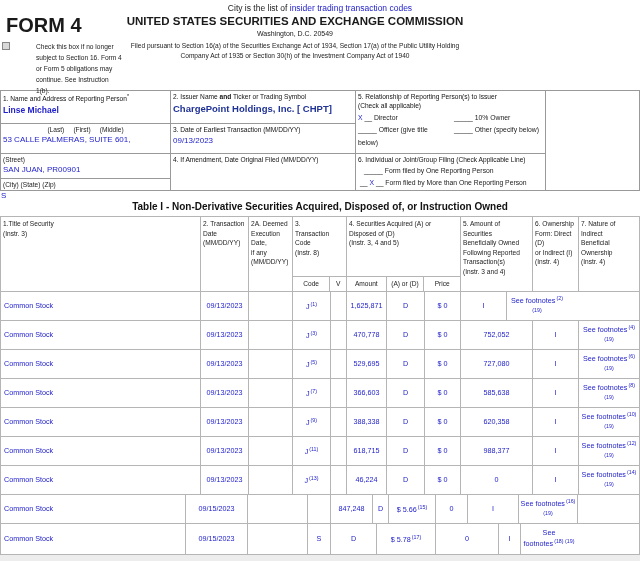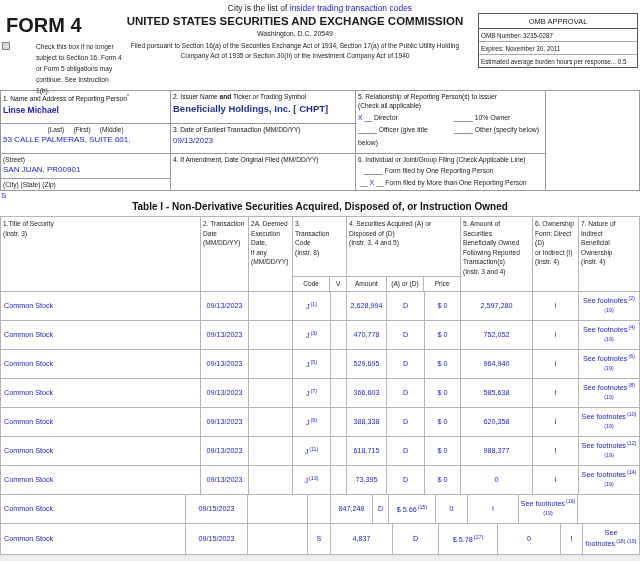--- a/index.html
+++ b/index.html
@@ -82,26 +82,20 @@
         <span class="checkbox"></span>
         <div class="chk-note">Check this box if no longer subject to Section 16. Form 4 or Form 5 obligations may continue. See Instruction 1(b).</div>
       </div>
     </div>
     <div class="hdr-center">
       <div class="sec-title">UNITED STATES SECURITIES AND EXCHANGE COMMISSION</div>
       <div class="sec-addr">Washington, D.C. 20549</div>
       <div class="pursuant ml">Filed pursuant to Section 16(a) of the Securities Exchange Act of 1934, Section 17(a) of the Public Utility Holding
 Company Act of 1935 or Section 30(h) of the Investment Company Act of 1940</div>
     </div>
-    <div class="omb">
-      <div class="omb-title">OMB APPROVAL</div>
-      <div class="omb-line">OMB Number: 3235-0287</div>
-      <div class="omb-line">Expires: November 30, 2011</div>
-      <div class="omb-line last">Estimated average burden hours per response... 0.5</div>
-    </div>
   </div>
 
   <div class="infogrid">
     <div class="ic ic-1">
       <div class="icell" style="height:33px;">
         <div class="lbl"><span>1. Name and Address of Reporting Person</span><sup>*</sup></div>
         <div class="val pname link">Linse Michael</div>
       </div>
       <div class="icell" style="height:30px;">
         <div class="caption">(Last)     (First)     (Middle)</div>
@@ -111,21 +105,21 @@
         <div class="caption left">(Street)</div>
         <div class="val">SAN JUAN, PR00901</div>
       </div>
       <div class="icell last">
         <div class="caption left">(City) (State) (Zip)</div>
       </div>
     </div>
     <div class="ic ic-2">
       <div class="icell" style="height:33px;">
         <div class="lbl"><span>2. Issuer Name </span><b>and</b><span> Ticker or Trading Symbol</span></div>
-        <div class="issuer">Beneficially Holdings, Inc. [ CHPT]</div>
+        <div class="issuer">ChargePoint Holdings, Inc. [ CHPT]</div>
       </div>
       <div class="icell" style="height:30px;">
         <div class="lbl">3. Date of Earliest Transaction (MM/DD/YY)</div>
         <div class="val">09/13/2023</div>
       </div>
       <div class="icell last">
         <div class="lbl">4. If Amendment, Date Original Filed (MM/DD/YY)</div>
       </div>
     </div>
     <div class="ic ic-3">
@@ -227,30 +221,27 @@
           <div class="tcell" style="width: 44px;">
             <span></span>
           </div>
           <div class="tcell" style="width: 38px;">
             <span>J<sup>(1)</sup></span>
           </div>
           <div class="tcell" style="width: 16px;">
             <span></span>
           </div>
           <div class="tcell" style="width: 40px;">
-            <span>2,628,994</span>
-          </div>
-          <div class="tcell" style="width: 38px;">
-            <span>D</span>
-          </div>
-          <div class="tcell" style="width: 36px;">
-            <span>$ 0</span>
-          </div>
-          <div class="tcell" style="width: 72px;">
-            <span>2,597,280</span>
+            <span>1,625,871</span>
+          </div>
+          <div class="tcell" style="width: 38px;">
+            <span>D</span>
+          </div>
+          <div class="tcell" style="width: 36px;">
+            <span>$ 0</span>
           </div>
           <div class="tcell" style="width: 46px;">
             <span>I</span>
           </div>
           <div class="tcell" style="width: 60px;">
             <span>See footnotes<sup>(2) (19)</sup></span>
           </div>
         </div>
         <div class="trow" style="height: 29px;">
           <div class="tcell tleft" style="width: 200px;">
@@ -306,21 +297,21 @@
           <div class="tcell" style="width: 40px;">
             <span>529,695</span>
           </div>
           <div class="tcell" style="width: 38px;">
             <span>D</span>
           </div>
           <div class="tcell" style="width: 36px;">
             <span>$ 0</span>
           </div>
           <div class="tcell" style="width: 72px;">
-            <span>964,940</span>
+            <span>727,080</span>
           </div>
           <div class="tcell" style="width: 46px;">
             <span>I</span>
           </div>
           <div class="tcell" style="width: 60px;">
             <span>See footnotes<sup>(6) (19)</sup></span>
           </div>
         </div>
         <div class="trow" style="height: 29px;">
           <div class="tcell tleft" style="width: 200px;">
@@ -437,21 +428,21 @@
           <div class="tcell" style="width: 44px;">
             <span></span>
           </div>
           <div class="tcell" style="width: 38px;">
             <span>J<sup>(13)</sup></span>
           </div>
           <div class="tcell" style="width: 16px;">
             <span></span>
           </div>
           <div class="tcell" style="width: 40px;">
-            <span>73,395</span>
+            <span>46,224</span>
           </div>
           <div class="tcell" style="width: 38px;">
             <span>D</span>
           </div>
           <div class="tcell" style="width: 36px;">
             <span>$ 0</span>
           </div>
           <div class="tcell" style="width: 72px;">
             <span>0</span>
           </div>
@@ -503,23 +494,20 @@
           </div>
           <div class="tcell" style="width: 62px;">
             <span>09/15/2023</span>
           </div>
           <div class="tcell" style="width: 60px;">
             <span></span>
           </div>
           <div class="tcell" style="width: 23px;">
             <span>S</span>
           </div>
-          <div class="tcell" style="width: 62px;">
-            <span>4,837</span>
-          </div>
           <div class="tcell" style="width: 46px;">
             <span>D</span>
           </div>
           <div class="tcell" style="width: 59px;">
             <span>$ 5.78<sup>(17)</sup></span>
           </div>
           <div class="tcell" style="width: 63px;">
             <span>0</span>
           </div>
           <div class="tcell" style="width: 22px;">

